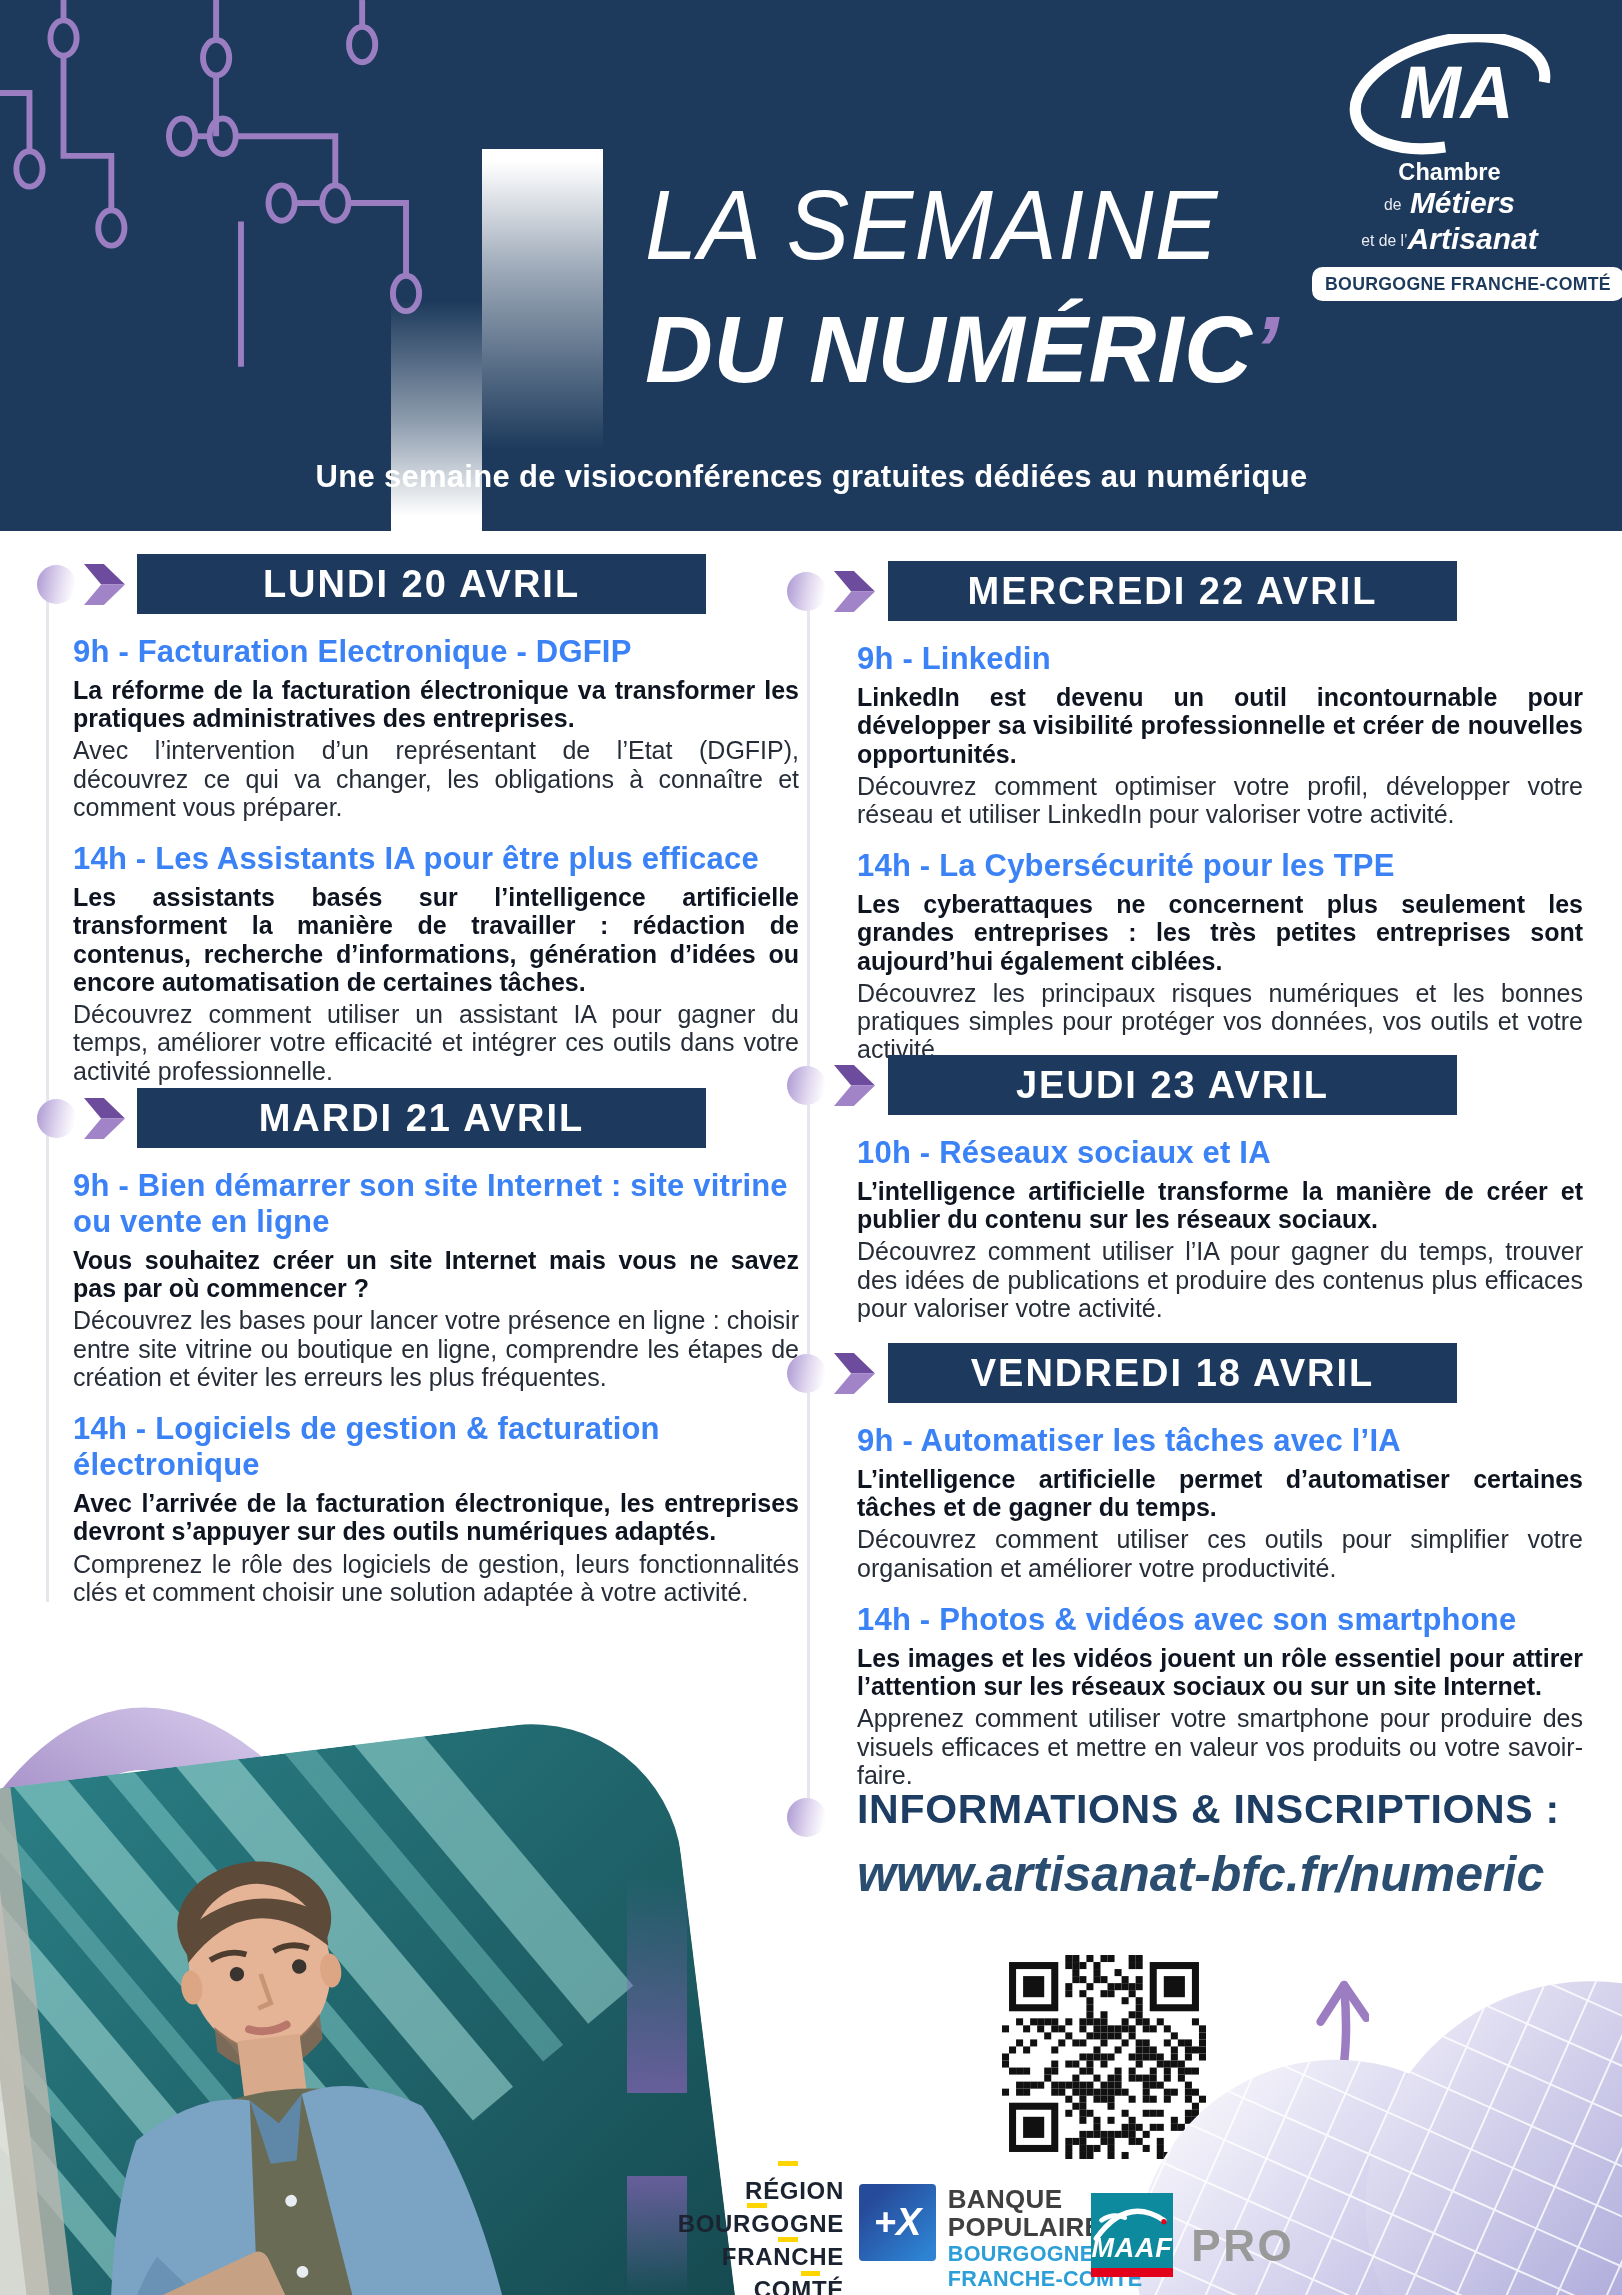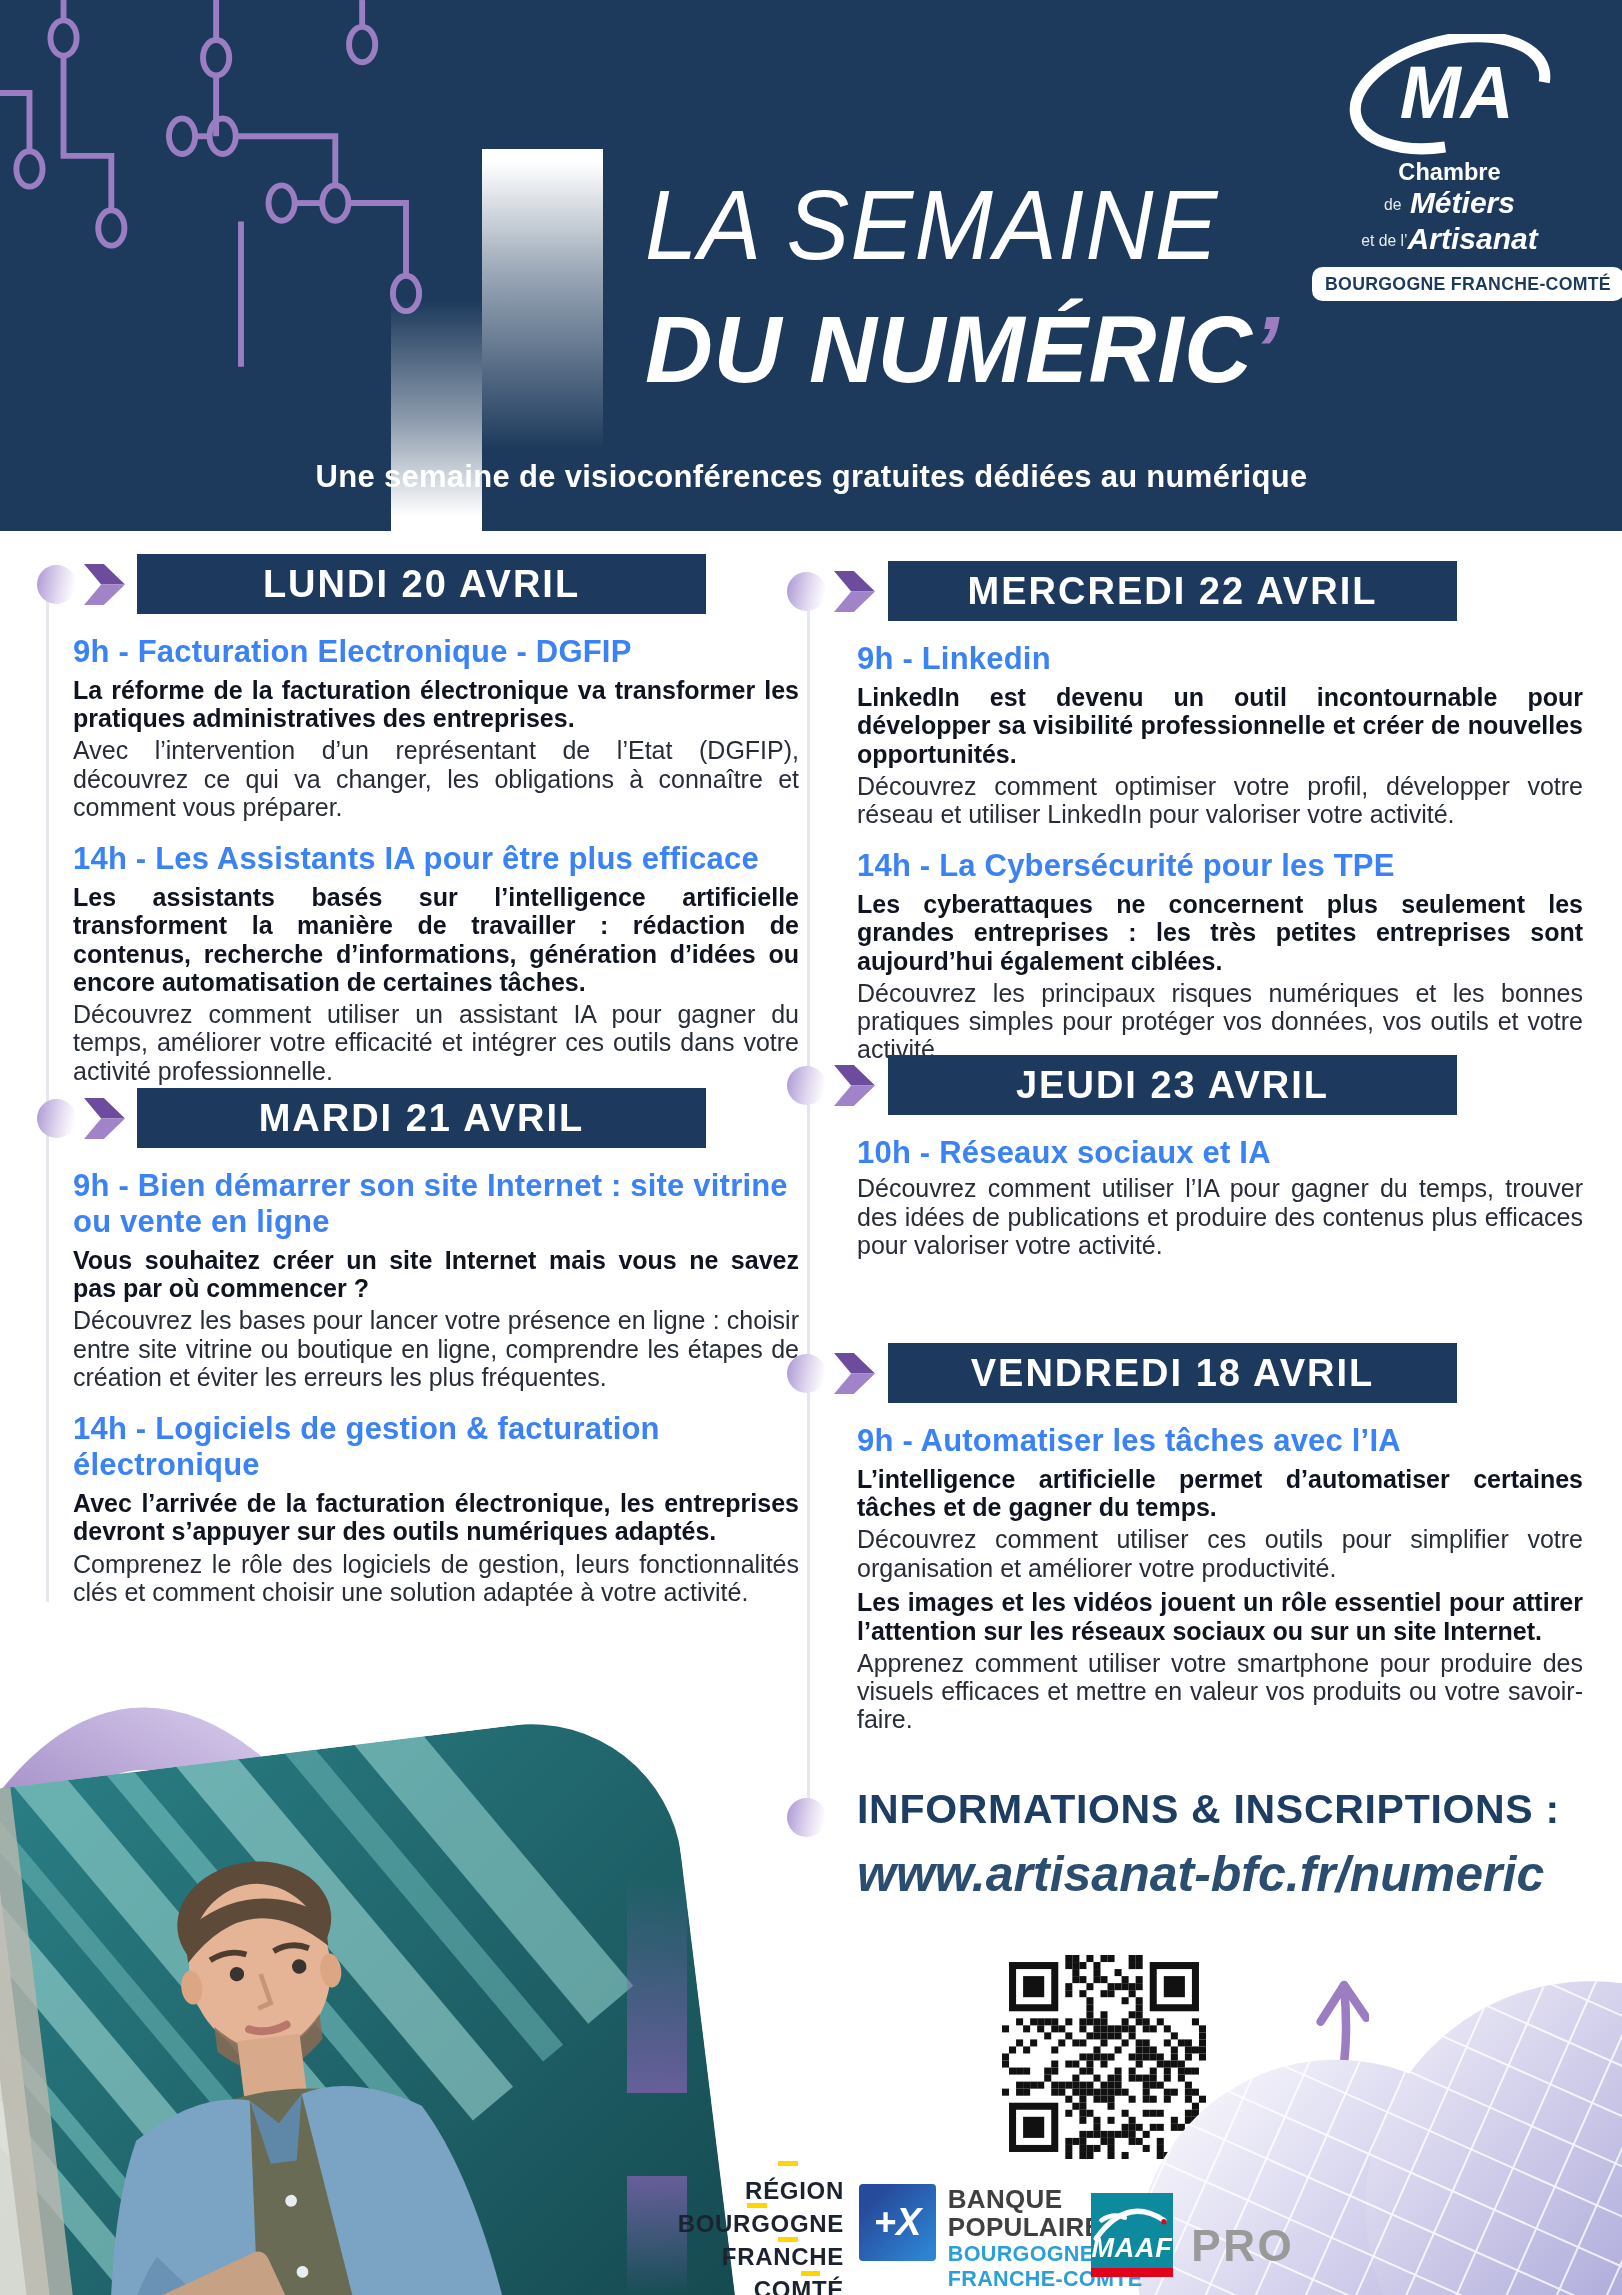--- a/index.html
+++ b/index.html
@@ -201,35 +201,37 @@
 
   <section class="day colR" style="top:1055px">
     <div class="cap"></div>
     <svg class="chev" width="41" height="41" viewBox="0 0 62 62">
       <polygon points="0,0 30,0 62,31 26,31" fill="#6d4c9d"></polygon>
       <polygon points="26,31 62,31 30,62 0,62" fill="#a184c8"></polygon>
     </svg>
     <div class="day-banner">JEUDI 23 AVRIL</div>
     <div class="sessions">
       <h3 class="s-title">10h - Réseaux sociaux et IA</h3>
+      <p class="lead">L’intelligence artificielle transforme la manière de créer et publier du contenu sur les réseaux sociaux.</p>
       <p class="txt">Découvrez comment utiliser l’IA pour gagner du temps, trouver des idées de publications et produire des contenus plus efficaces pour valoriser votre activité.</p>
     </div>
   </section>
 
   <section class="day colR" style="top:1343px">
     <div class="cap"></div>
     <svg class="chev" width="41" height="41" viewBox="0 0 62 62">
       <polygon points="0,0 30,0 62,31 26,31" fill="#6d4c9d"></polygon>
       <polygon points="26,31 62,31 30,62 0,62" fill="#a184c8"></polygon>
     </svg>
     <div class="day-banner">VENDREDI 18 AVRIL</div>
     <div class="sessions">
       <h3 class="s-title">9h - Automatiser les tâches avec l’IA</h3>
       <p class="lead">L’intelligence artificielle permet d’automatiser certaines tâches et de gagner du temps.</p>
       <p class="txt">Découvrez comment utiliser ces outils pour simplifier votre organisation et améliorer votre productivité.</p>
+      <h3 class="s-title">14h - Photos &amp; vidéos avec son smartphone</h3>
       <p class="lead">Les images et les vidéos jouent un rôle essentiel pour attirer l’attention sur les réseaux sociaux ou sur un site Internet.</p>
       <p class="txt">Apprenez comment utiliser votre smartphone pour produire des visuels efficaces et mettre en valeur vos produits ou votre savoir-faire.</p>
     </div>
   </section>
 
   <div class="info">
     <div class="cap"></div>
     <div class="info-h">INFORMATIONS &amp; INSCRIPTIONS :</div>
     <div class="info-url">www.artisanat-bfc.fr/numeric</div>
   </div>

